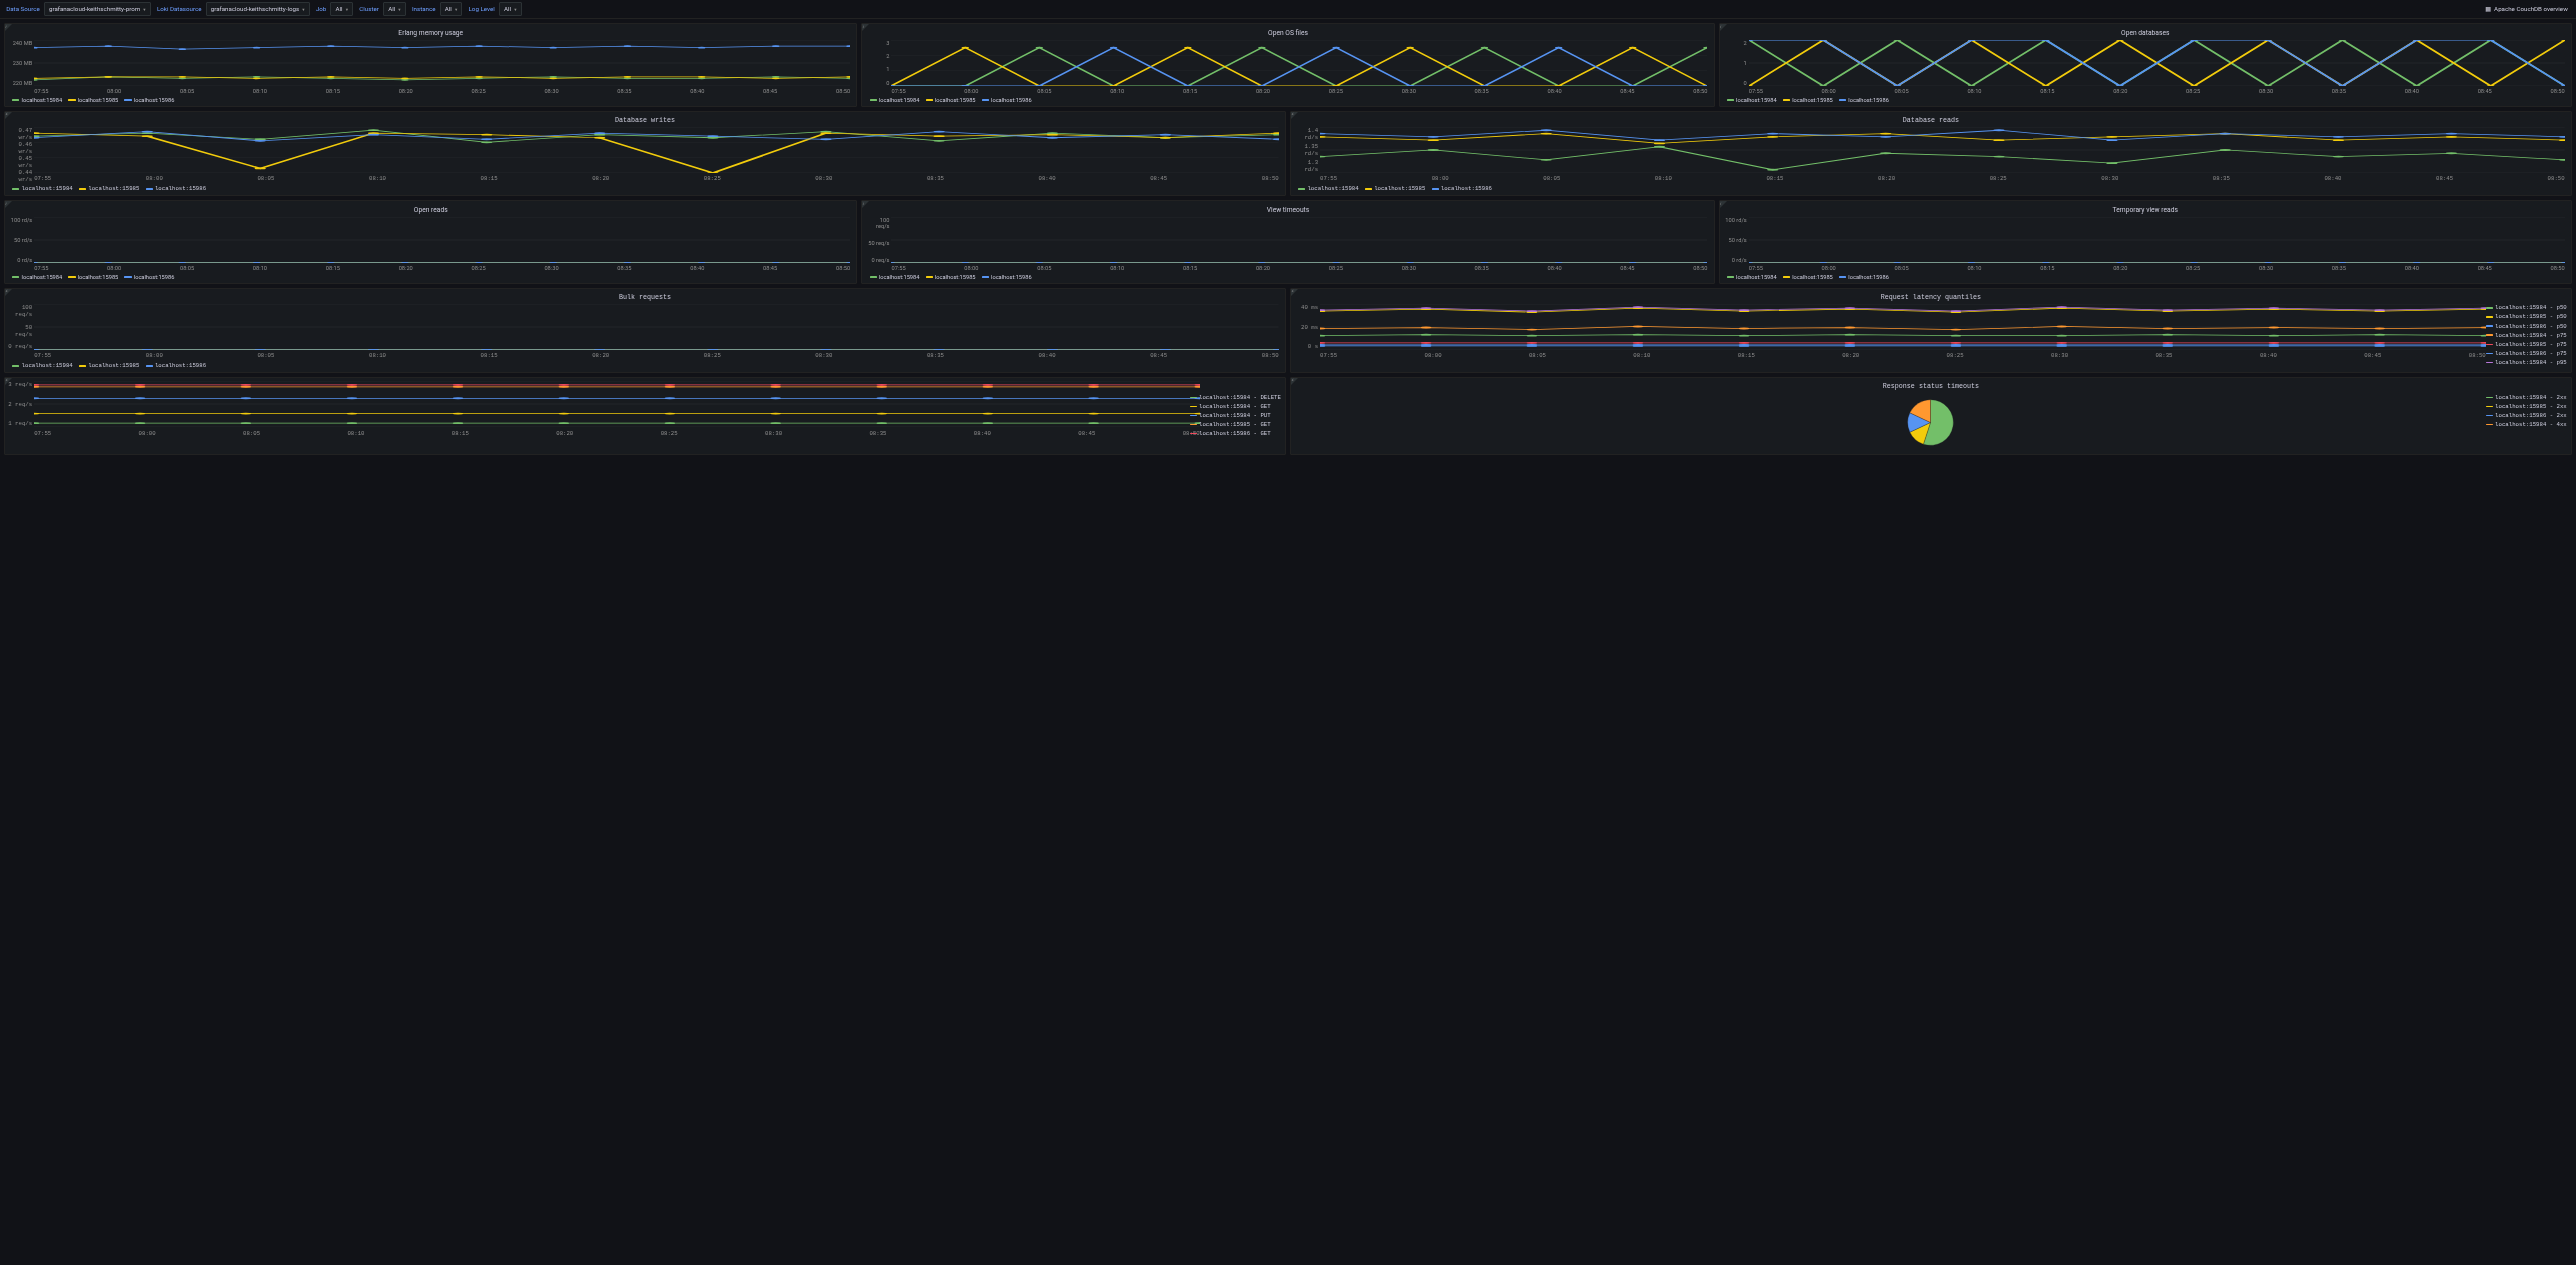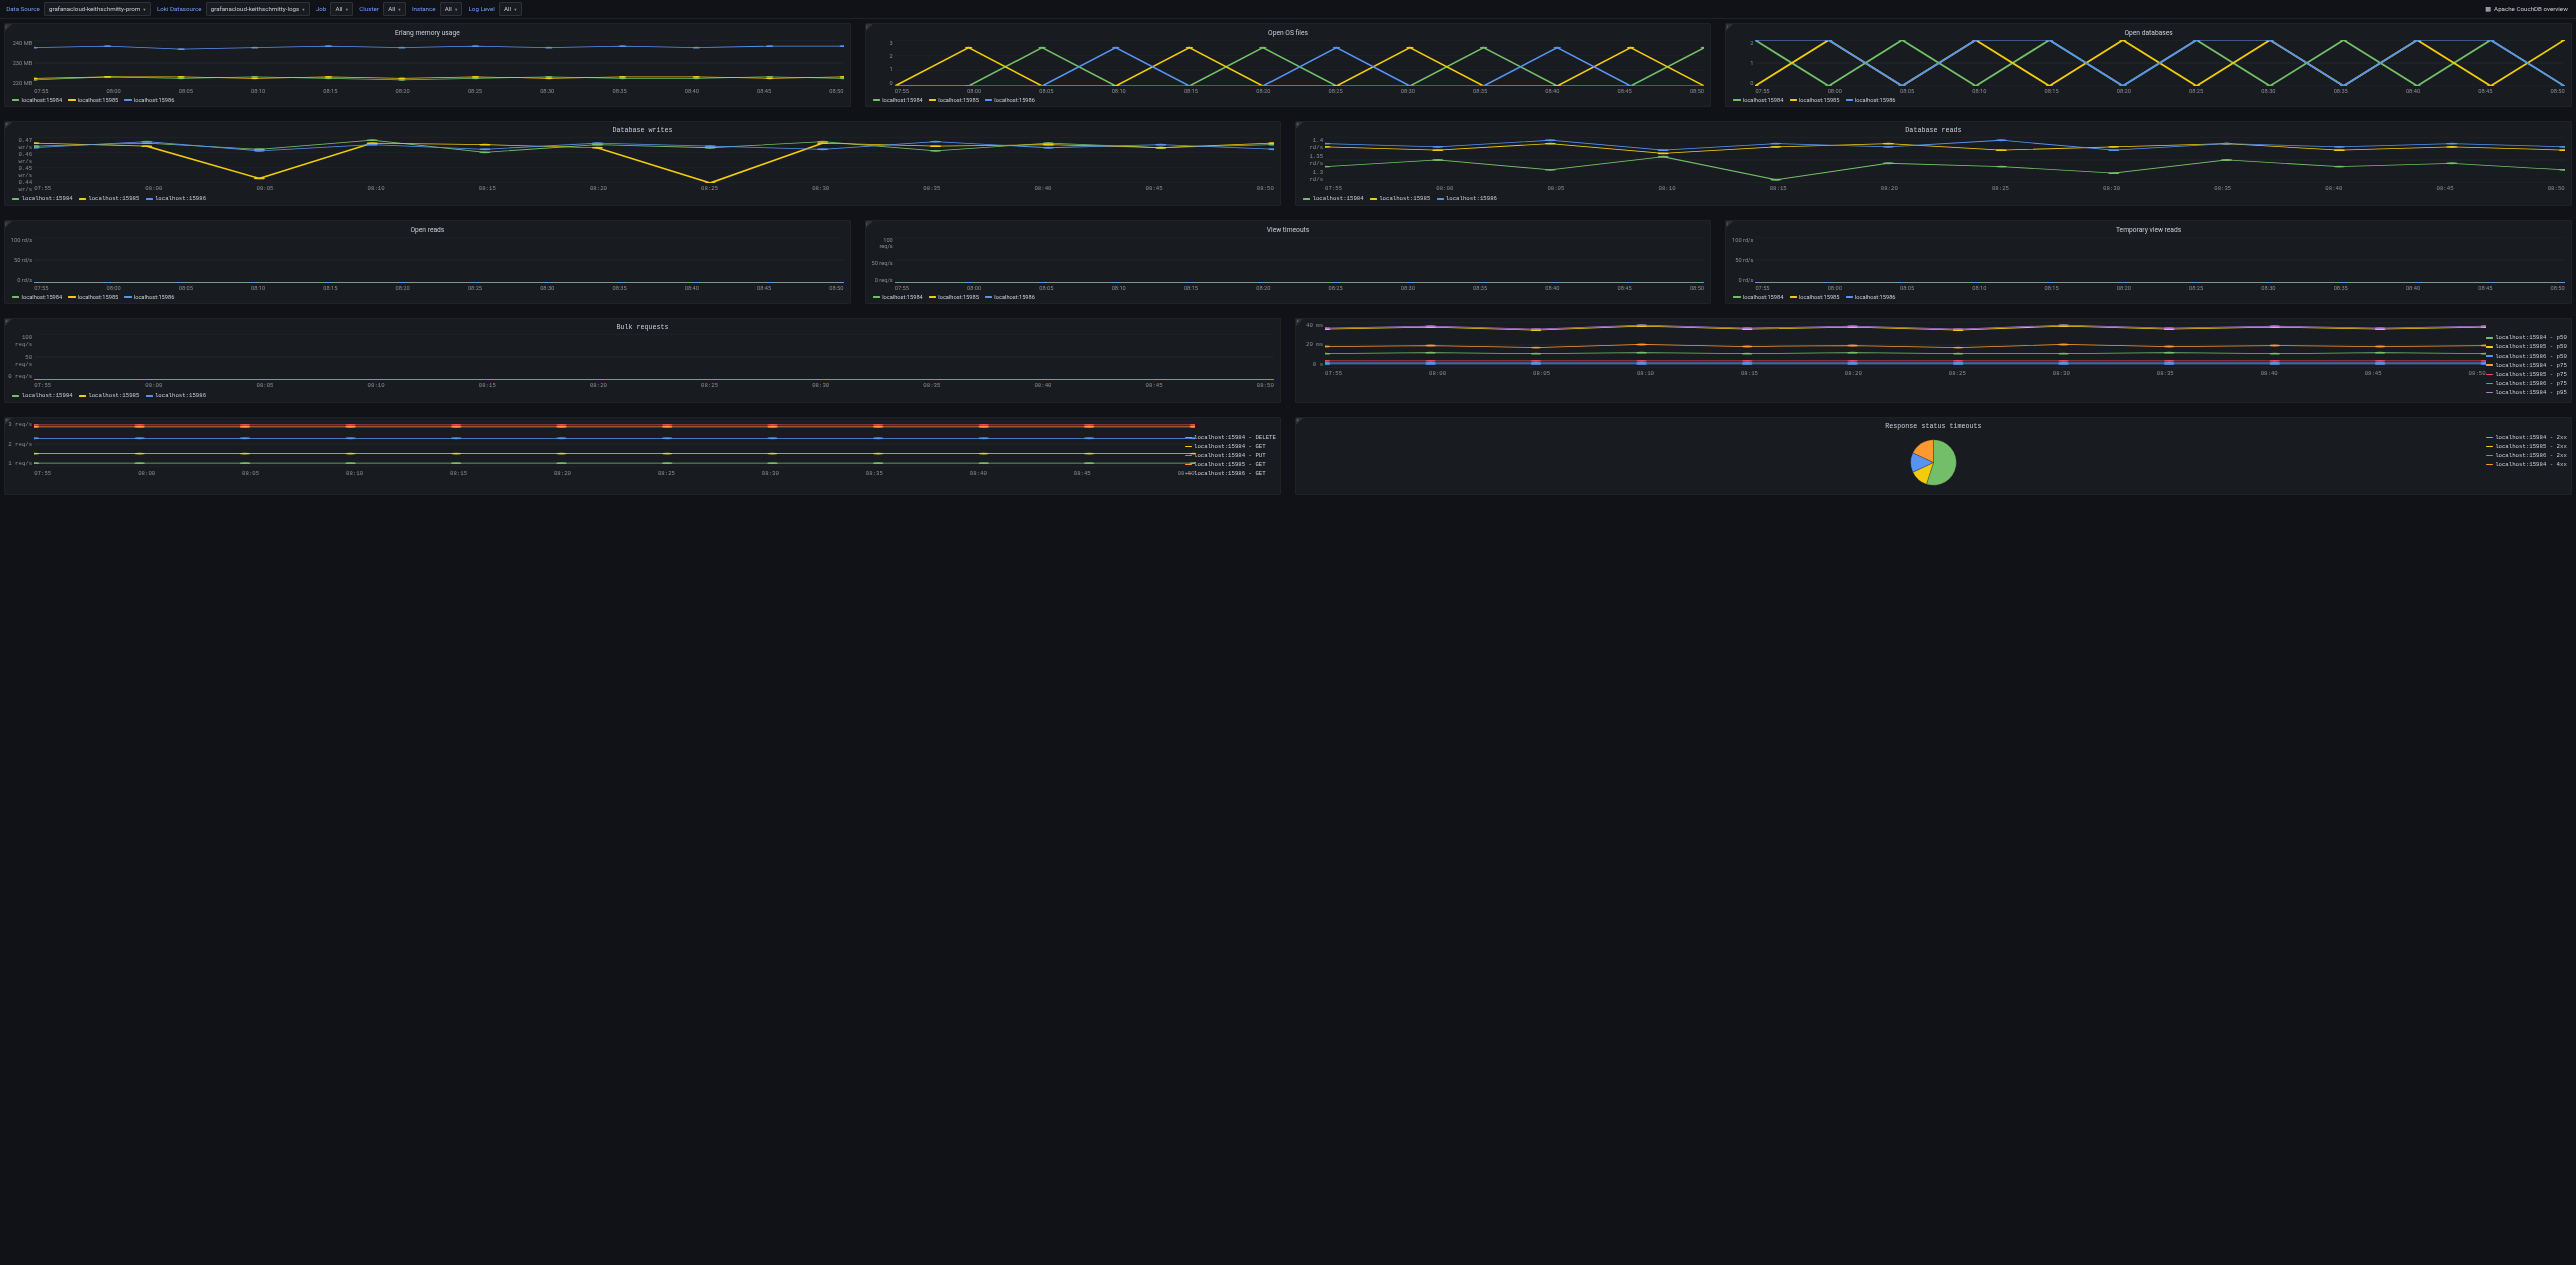--- a/index.html
+++ b/index.html
@@ -39,21 +39,21 @@
 .overview-link {
   display: flex;
   align-items: center;
   gap: 3.1px;
   color: #ccccdc;
   padding: 2.1px 4.1px;
 }
 .grid {
   display: grid;
   grid-template-columns: repeat(6, 1fr);
-  gap: 14px;
+  gap: 4px;
   padding: 4.1px;
 }
 .panel {
   background: #181b1f;
   border: 0.5px solid #222;
   border-radius: 1px;
   position: relative;
   padding: 3.1px;
 }
 .panel.span2 { grid-column: span 2; }
@@ -948,20 +948,21 @@
           <span>localhost:15985</span>
         </div>
         <div class="legend-item">
           <span class="legend-swatch" style="background: rgb(87, 148, 242);"></span>
           <span>localhost:15986</span>
         </div>
       </div>
     </div>
     <div class="panel span3">
       <div class="info-corner"></div>
+      <div class="panel-title">Request latency quantiles</div>
       <div class="chart-area" style="margin-right: 82px;">
         <div class="y-labels">
           <span>40 ms</span>
           <span>20 ms</span>
           <span>0 s</span>
         </div>
         <svg class="plot" viewBox="0 0 400 90" preserveAspectRatio="none">
           <line class="grid-line" x1="0" y1="0" x2="400" y2="0"></line>
           <line class="grid-line" x1="0" y1="45" x2="400" y2="45"></line>
           <line class="grid-line" x1="0" y1="90" x2="400" y2="90"></line>

